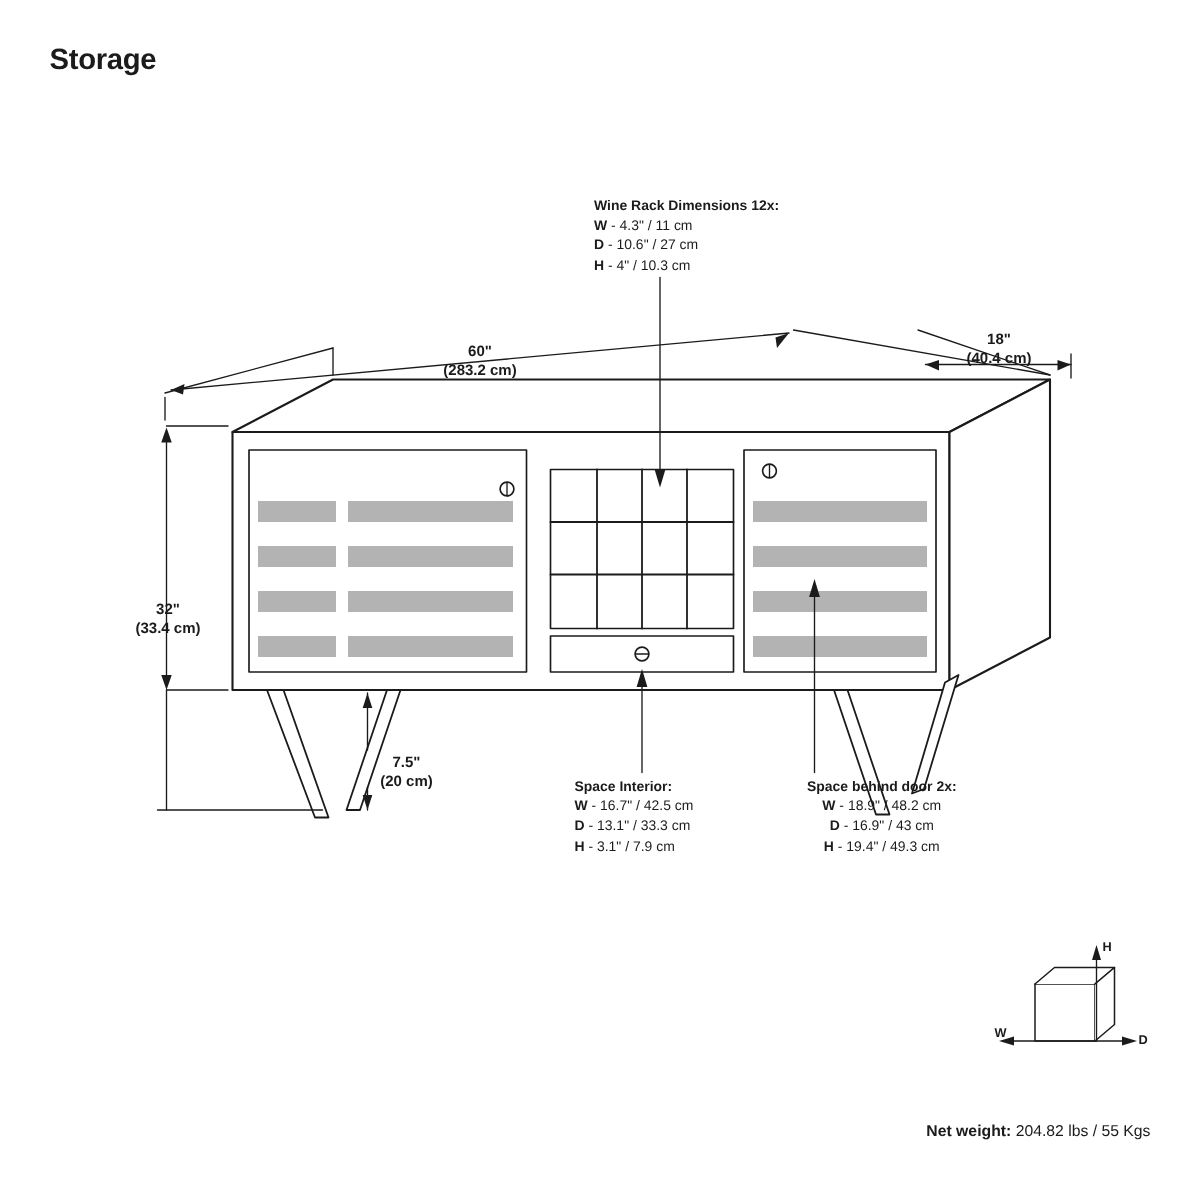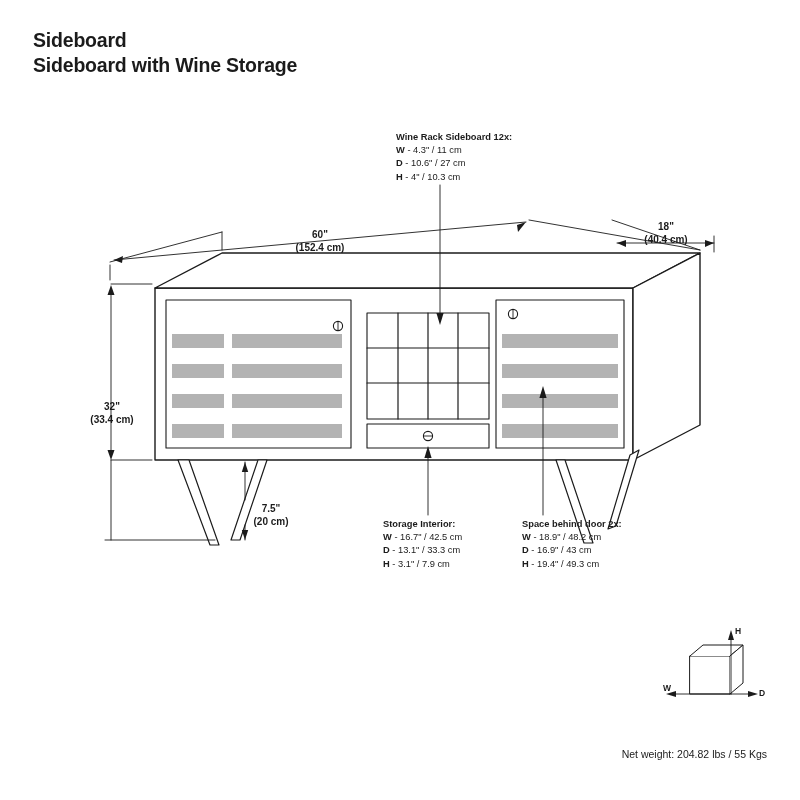--- a/index.html
+++ b/index.html
@@ -56,36 +56,35 @@
     white-space: nowrap;
   }
 
   .netweight {
     position: absolute;
     right: 33px;
     top: 748px;
     font-size: 10.5px;
     white-space: nowrap;
   }
-  .netweight b { font-weight: normal; }
+  .netweight b { font-weight: bold; }
 
   .axis-label {
     position: absolute;
     font-size: 8.5px;
     font-weight: bold;
   }
 </style>
 </head>
 <body>
 
 <div class="page">
 
   <div class="title">
-    <div>Sideboard</div>
-    <div>Sideboard with Wine Storage</div>
+    <div>Storage</div>
   </div>
 
   <svg class="diagram" viewBox="0 0 800 800">
     <g fill="none" stroke="#1b1b1b" stroke-width="1.2" stroke-linejoin="round" stroke-linecap="round">
 
       <rect x="155" y="288" width="478" height="172" fill="#ffffff" stroke="#1b1b1b" stroke-width="1.4"></rect>
 
       <path d="M155 288 L222 253 L700 253 L633 288 Z" fill="#ffffff" stroke="#1b1b1b" stroke-width="1.4"></path>
 
       <path d="M633 288 L700 253 L700 425 L633 460 Z" fill="#ffffff" stroke="#1b1b1b" stroke-width="1.4"></path>
@@ -187,71 +186,71 @@
         <line x1="731" y1="694" x2="757" y2="694" stroke-width="0.9" opacity="0"></line>
         <line x1="726" y1="698" x2="752" y2="698" stroke-width="0.9" opacity="0"></line>
         <line x1="731" y1="694" x2="754" y2="694" stroke-width="0.9"></line>
         <path d="M758 694 L748 691 L748 697 Z" fill="#1b1b1b" stroke="none"></path>
       </g>
     </g>
   </svg>
 
   <div class="dimlabel" style="left: 275px; top: 228px; width: 90px;">
     <div>60"</div>
-    <div>(152.4 cm)</div>
+    <div>(283.2 cm)</div>
   </div>
 
   <div class="dimlabel" style="left: 625px; top: 220px; width: 82px;">
     <div>18"</div>
     <div>(40.4 cm)</div>
   </div>
 
   <div class="dimlabel" style="left: 76px; top: 400px; width: 72px;">
     <div>32"</div>
     <div>(33.4 cm)</div>
   </div>
 
   <div class="dimlabel" style="left: 238px; top: 502px; width: 66px;">
     <div>7.5"</div>
     <div>(20 cm)</div>
   </div>
 
   <div class="callout" style="left: 396px; top: 131px;">
-    <div class="hdr">Wine Rack Sideboard 12x:</div>
+    <div class="hdr">Wine Rack Dimensions 12x:</div>
     <div class="row">
       <b>W</b>
       <span>- 4.3" / 11 cm</span>
     </div>
     <div class="row">
       <b>D</b>
       <span>- 10.6" / 27 cm</span>
     </div>
     <div class="row">
       <b>H</b>
       <span>- 4" / 10.3 cm</span>
     </div>
   </div>
 
   <div class="callout" style="left: 383px; top: 518px;">
-    <div class="hdr">Storage Interior:</div>
+    <div class="hdr">Space Interior:</div>
     <div class="row">
       <b>W</b>
       <span>- 16.7" / 42.5 cm</span>
     </div>
     <div class="row">
       <b>D</b>
       <span>- 13.1" / 33.3 cm</span>
     </div>
     <div class="row">
       <b>H</b>
       <span>- 3.1" / 7.9 cm</span>
     </div>
   </div>
 
-  <div class="callout" style="left: 522px; top: 518px;">
+  <div class="callout" style="left: 538px; top: 518px; text-align: center;">
     <div class="hdr">Space behind door 2x:</div>
     <div class="row">
       <b>W</b>
       <span>- 18.9" / 48.2 cm</span>
     </div>
     <div class="row">
       <b>D</b>
       <span>- 16.9" / 43 cm</span>
     </div>
     <div class="row">

